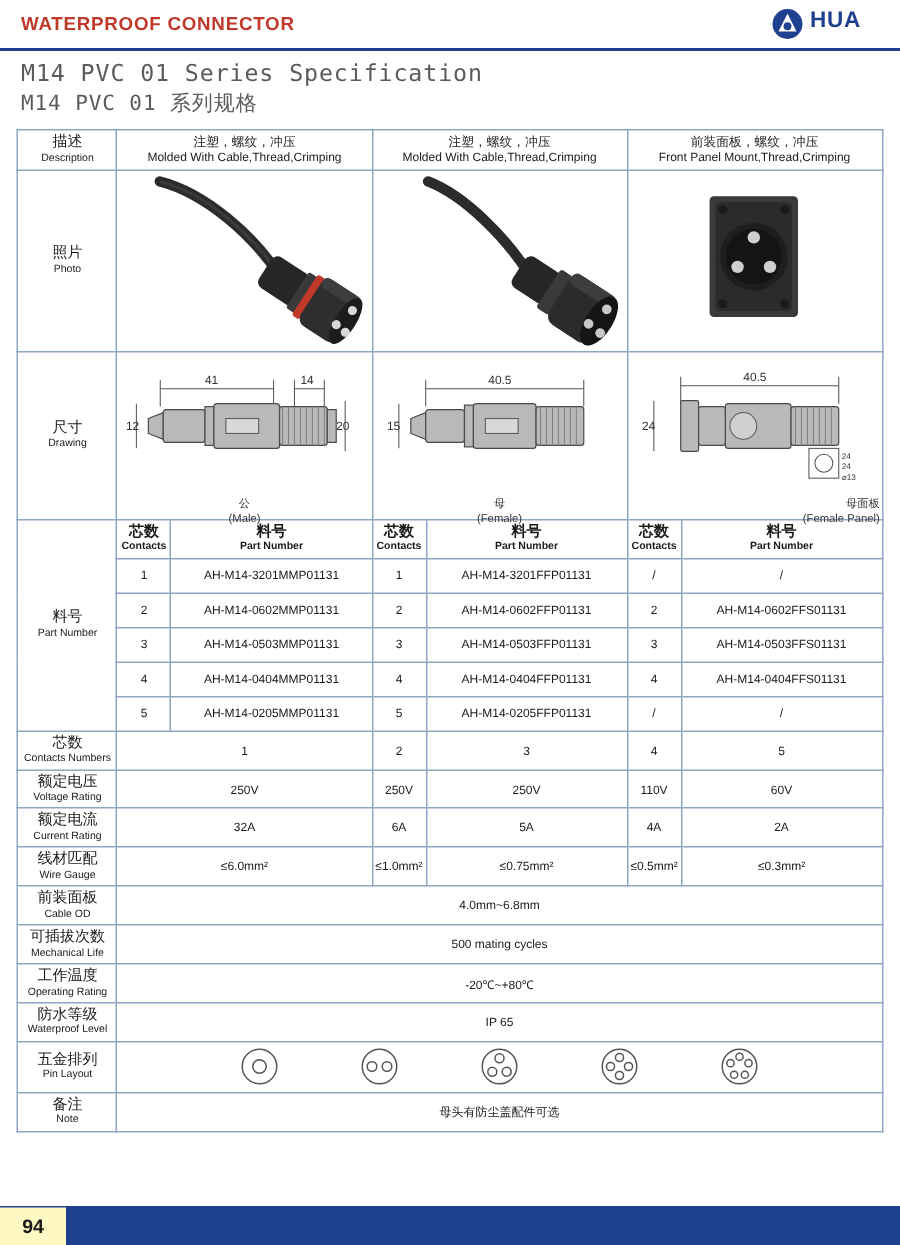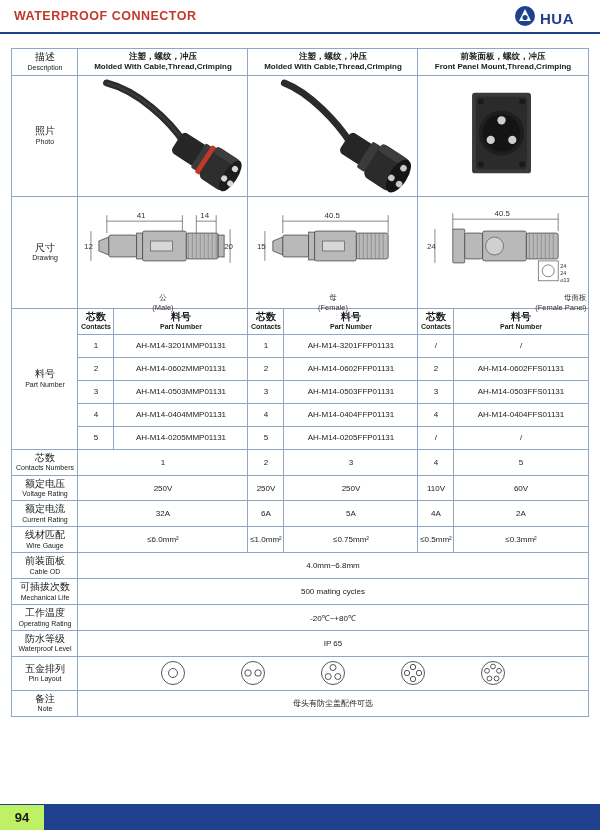--- a/index.html
+++ b/index.html
@@ -22,21 +22,21 @@
     border-bottom: 2px solid #1f3f8f;
   }
   .header-title {
     color: #c0392b;
     font-size: 12.5px;
     letter-spacing: .5px;
     font-weight: bold;
   }
   .logo {
     display: flex;
-    align-items: flex-end;
+    align-items: flex-start;
     gap: 4px;
   }
   .logo-mark { width: 22px; height: 22px; }
   .logo-text {
     font-size: 15px;
     font-weight: bold;
     color: #1f3f8f;
     letter-spacing: .5px;
   }
   
@@ -66,21 +66,21 @@
     text-align: center;
     vertical-align: middle;
     font-size: 8px;
     padding: 2px 1px;
     color: #1a1a1a;
   }
   .lbl-cn { font-size: 10px; display: block; line-height: 1.25; font-family: Liberation Serif, serif; }
   .lbl-en { font-size: 7px; display: block; line-height: 1.2; }
   .rowlabel { width: 66px; }
   .hdr-blue { color: #1b5fa8; font-weight: bold; }
-  .hdr-red { color: #c0392b; font-weight: bold; font-size: 8px; line-height: 1.3; }
+  .hdr-red { color: #c0392b; font-weight: normal; font-size: 8px; line-height: 1.3; }
   .hdr-red .cn { font-size: 8.5px; }
   .photo-cell { height: 118px; padding: 0; }
   .draw-cell { height: 96px; padding: 0; }
   .pn-hdr td { padding: 3px 1px; }
   .pn-row td { height: 23px; }
   .tall-row td { height: 21px; }
   .dim-label { font-size: 7.5px; color: #333; }
   svg { display: block; }
   .svgwrap { display:flex; align-items:center; justify-content:center; height:100%; }
 
@@ -92,21 +92,21 @@
     left: 0; bottom: 0;
     width: 600px; height: 26px;
     background: #1f3f8f;
     color: #fff;
     display: flex;
     align-items: center;
   }
   .page-num {
     width: 44px;
     height: 26px;
-    background: #bef264;
+    background: #fef9c3;
     color: #1a1a1a;
     font-size: 13px;
     display: flex;
     align-items: center;
     justify-content: center;
     font-weight: bold;
     border-top: 1px solid #1f3f8f;
   }
   .footer-url {
     flex: 1;
@@ -127,20 +127,22 @@
         <circle cx="11" cy="11" r="10" fill="#1f3f8f"></circle>
         <path d="M11 4 L17 16 L5 16 Z" fill="#ffffff"></path>
         <circle cx="11" cy="12.5" r="2.6" fill="#1f3f8f"></circle>
       </svg>
     </span>
     <span class="logo-text">HUA</span>
   </div>
 </div>
 
 <div class="titles">
+  <div class="title-en">M14 PVC 01 Series Specification</div>
+  <div class="title-cn">M14 PVC 01 系列规格</div>
 </div>
 
 <table class="spec">
   <colgroup>
     <col style="width:66px">
     <col style="width:36px">
       <col style="width:134px">
     <col style="width:36px">
       <col style="width:134px">
     <col style="width:36px">

